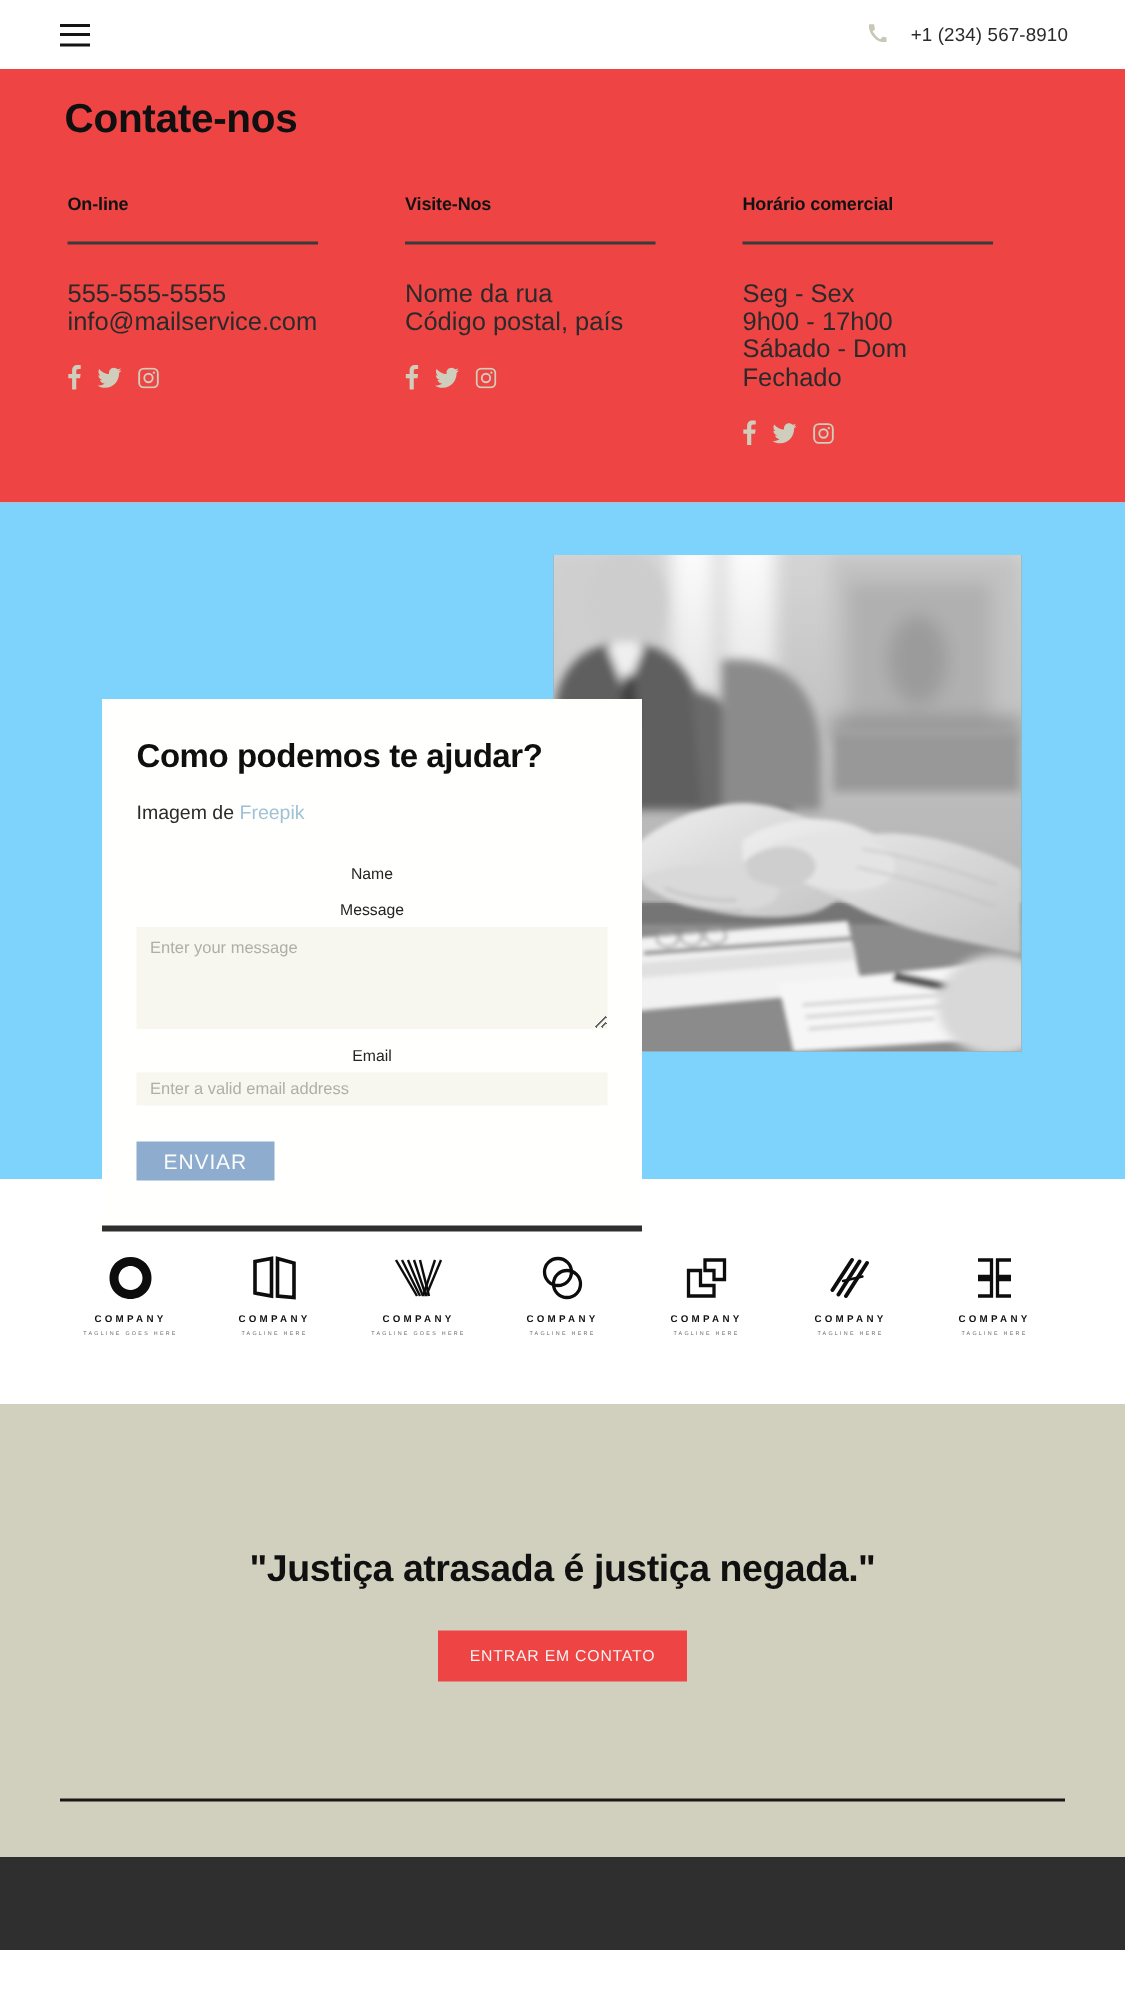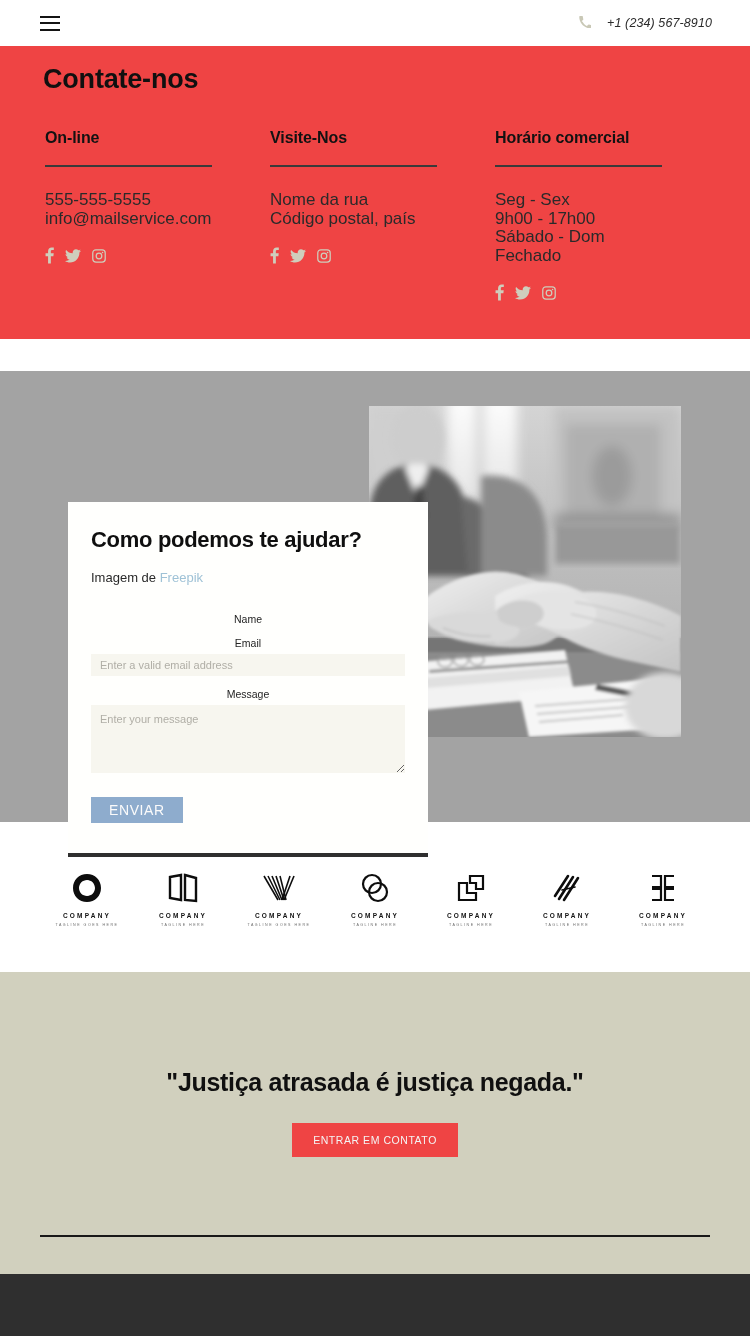--- a/index.html
+++ b/index.html
@@ -25,41 +25,40 @@
   .burger {
     width: 20px; height: 15px;
     display: flex; flex-direction: column; justify-content: space-between;
     cursor: pointer;
   }
   .burger span { display:block; height:2px; background:#141414; border-radius:0; }
   .phone {
     display: flex; align-items: flex-start; gap: 16px;
     font-size: 12.5px; color: #2b2b2b; letter-spacing: .1px;
     text-decoration: none;
-    font-style: italic;
   }
   .phone svg { display:block; }
 
   
   .contact-wrap { background:#ef4444; padding: 18px 0 38px; }
   .page-title {
     font-size: 27px;
     font-weight: 700;
     letter-spacing: -0.2px;
     margin: 0 0 34px 43px;
     color:#101010;
   }
   .cols {
     display: flex;
     padding: 0 45px;
     gap: 58px;
   }
   .col { width: 167px; flex: 0 0 167px; }
   .col h3 {
-    font-size: 16px;
+    font-size: 12px;
     font-weight: 700;
     margin: 0 0 18px 0;
     color: #121212;
     letter-spacing: -0.1px;
   }
   .col .rule {
     height: 2px; background: #3a3a3a; width: 167px; margin-bottom: 25px;
   }
   .col p {
     margin: 0 0 2px 0;
@@ -71,24 +70,23 @@
     display: flex;
     align-items: center;
     gap: 11px;
     margin-top: 20px;
   }
   .socials svg { display:block; }
   .si { cursor: pointer; }
 
   
   .band {
-    background: #a3a3a3;
+    background: #7dd3fc;
     position: relative;
     height: 451px;
-    margin-top: 32px;
   }
   .hero-photo {
     position: absolute;
     left: 369px; top: 35px;
     width: 312px; height: 331px;
     overflow: hidden;
     background: #9b9b9b;
   }
   .hero-photo svg { display:block; width:100%; height:100%; }
 
@@ -456,27 +454,27 @@
     <p class="credit">
       <span>Imagem de</span>
       <a href="#">Freepik</a>
     </p>
 
     <div class="field">
       <label>Name</label>
     </div>
 
     <div class="field">
+      <label>Message</label>
+      <textarea placeholder="Enter your message" style=""></textarea>
+    </div>
+
+    <div class="field">
       <label>Email</label>
       <input type="email" placeholder="Enter a valid email address" style="">
-    </div>
-
-    <div class="field">
-      <label>Message</label>
-      <textarea placeholder="Enter your message" style=""></textarea>
     </div>
 
     <button class="send-btn">ENVIAR</button>
   </div>
 </div>
 
 <div class="logos">
 
   <div class="logo-item">
     <div class="logo-mark">

